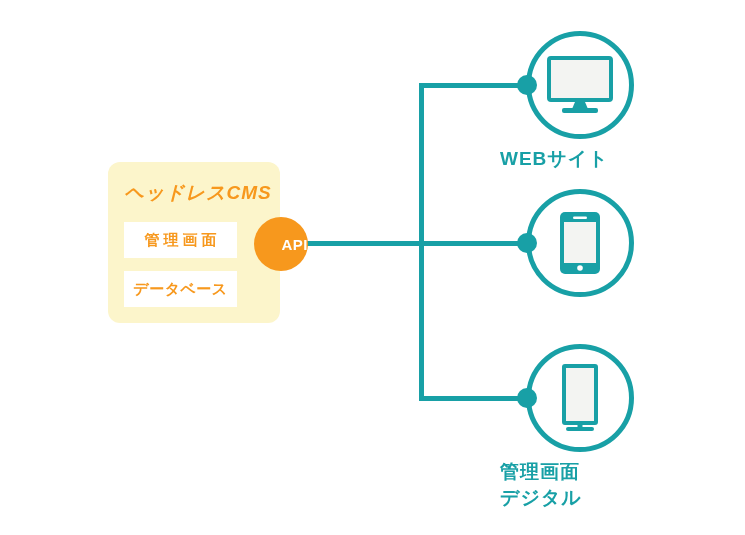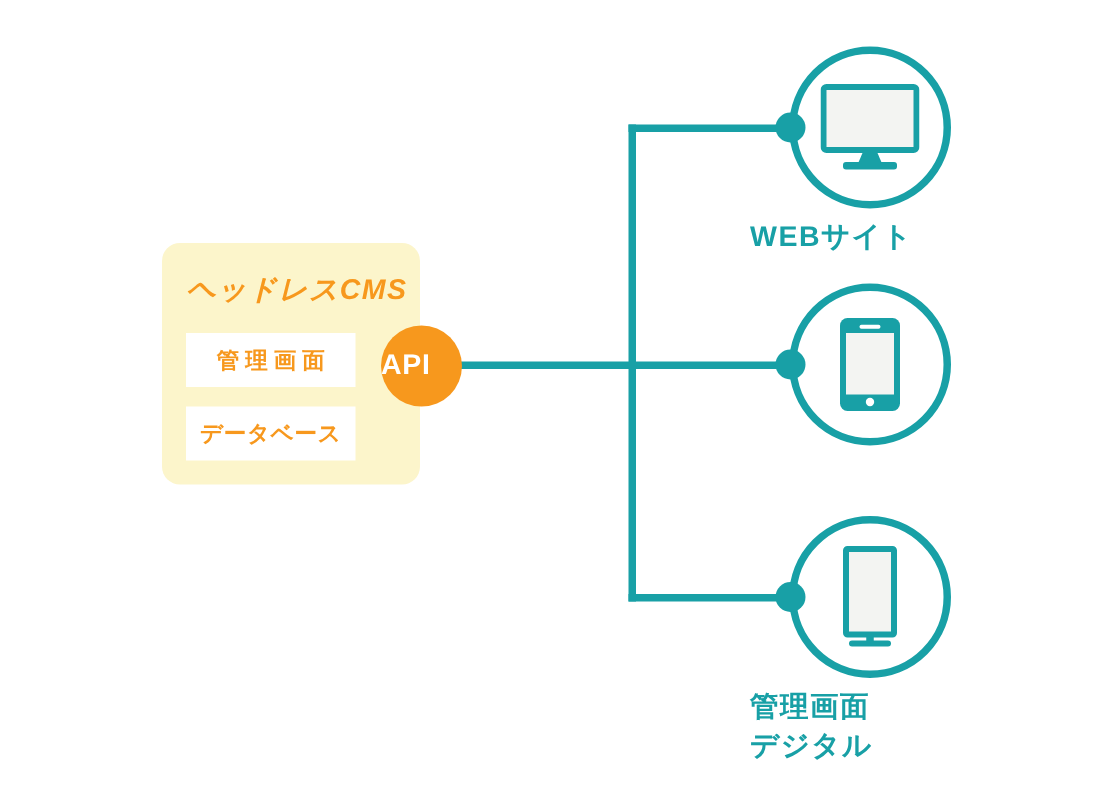--- a/index.html
+++ b/index.html
@@ -30,22 +30,22 @@
     position:absolute;left:124px;width:113px;height:36px;
     background:var(--white);display:flex;align-items:center;justify-content:center;
     color:var(--orange);font-size:15px;font-weight:bold;
   }
   .cms-module.m1{top:222px;letter-spacing:4px;text-indent:4px;}
   .cms-module.m2{top:271px;letter-spacing:0.5px;}
   
   .api-badge{
     position:absolute;left:254px;top:217px;width:54px;height:54px;
     background:var(--orange);border-radius:50%;
-    display:flex;align-items:center;justify-content:flex-start;
-    color:#fff;font-size:19px;font-weight:bold;letter-spacing:0.5px;
+    display:flex;align-items:center;justify-content:flex-end;
+    color:#fff;font-size:15px;font-weight:bold;letter-spacing:0.5px;
     z-index:3;
   }
   
   .line{position:absolute;background:var(--teal);z-index:1;}
   .line-main{left:305px;top:241px;width:222px;height:5px;}
   .line-vertical{left:419px;top:83px;width:5px;height:318px;}
   .line-top{left:419px;top:83px;width:108px;height:5px;}
   .line-bottom{left:419px;top:396px;width:108px;height:5px;}
   
   .node{

